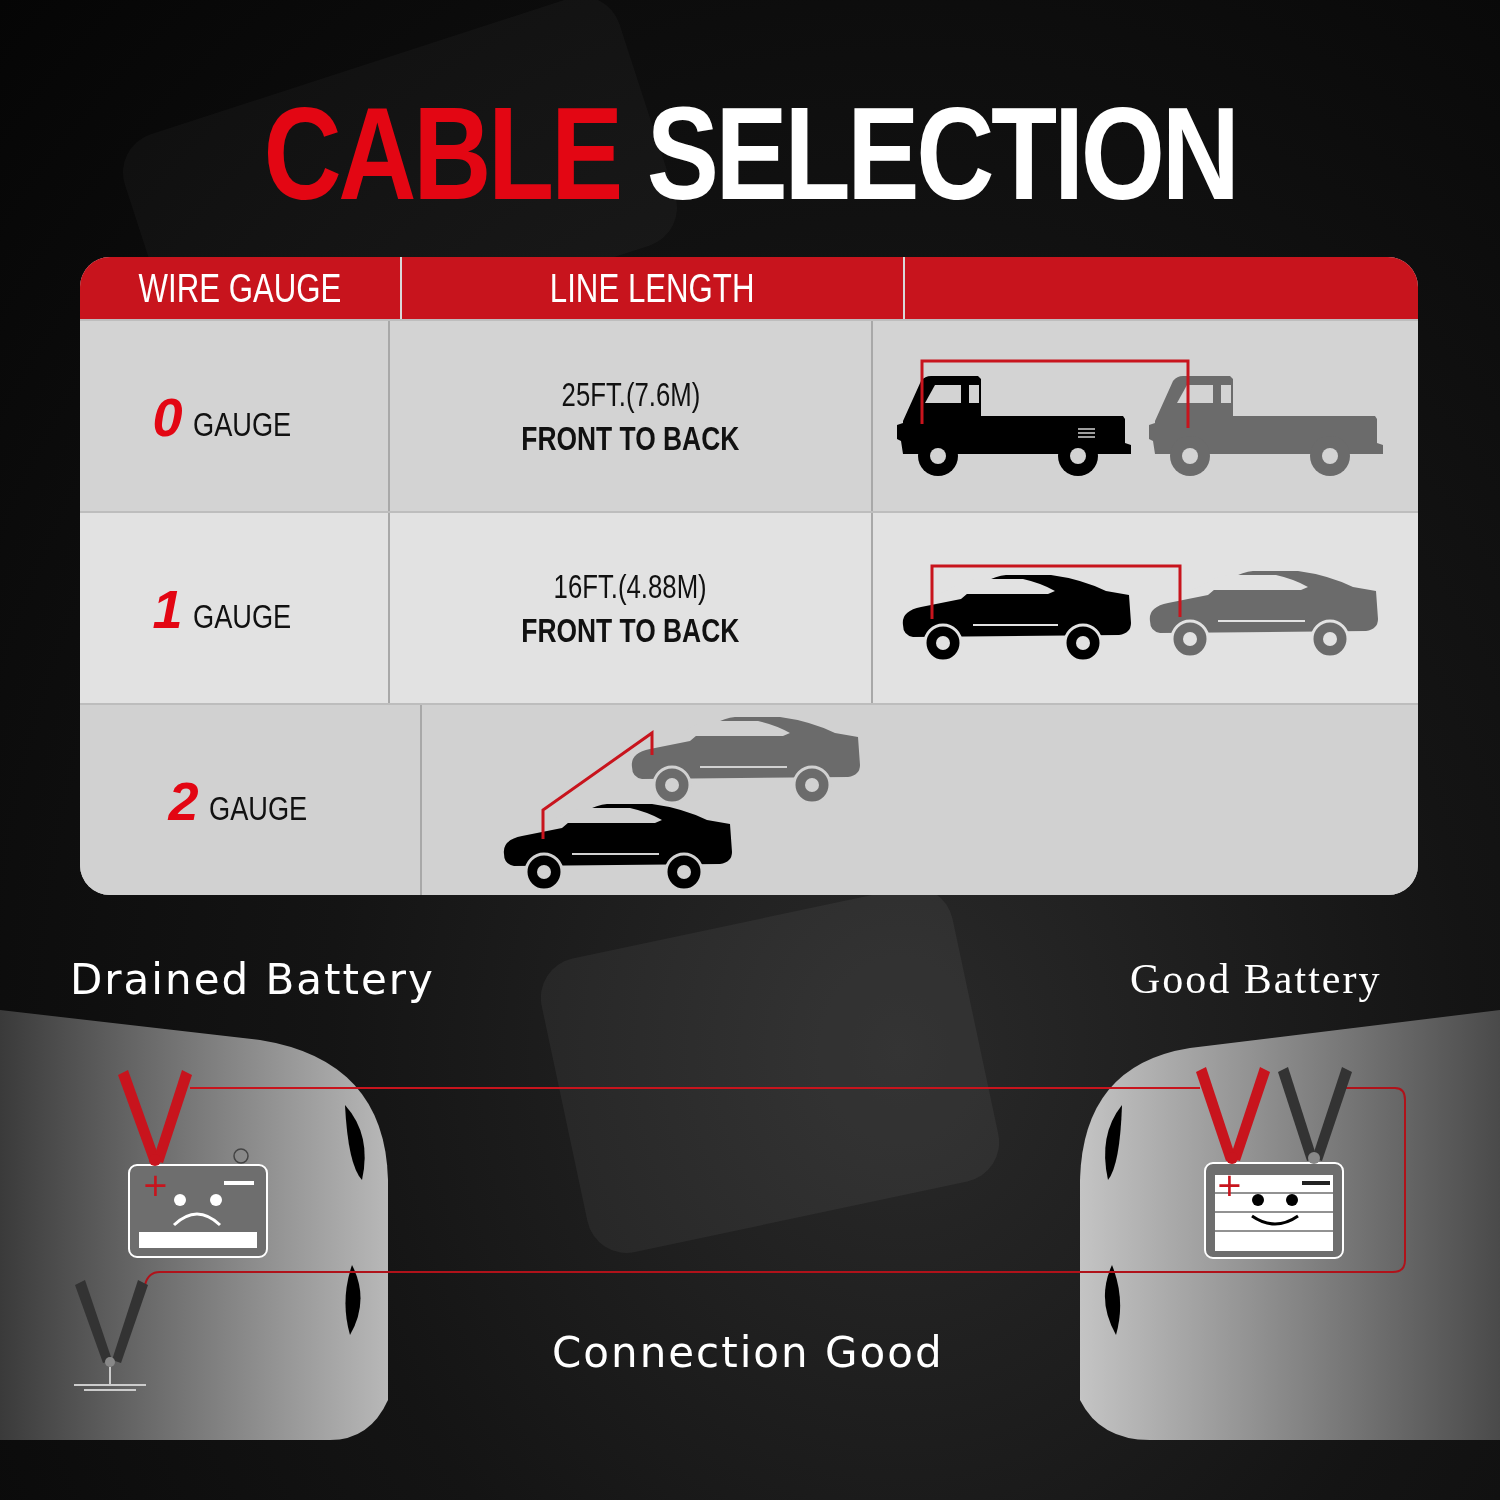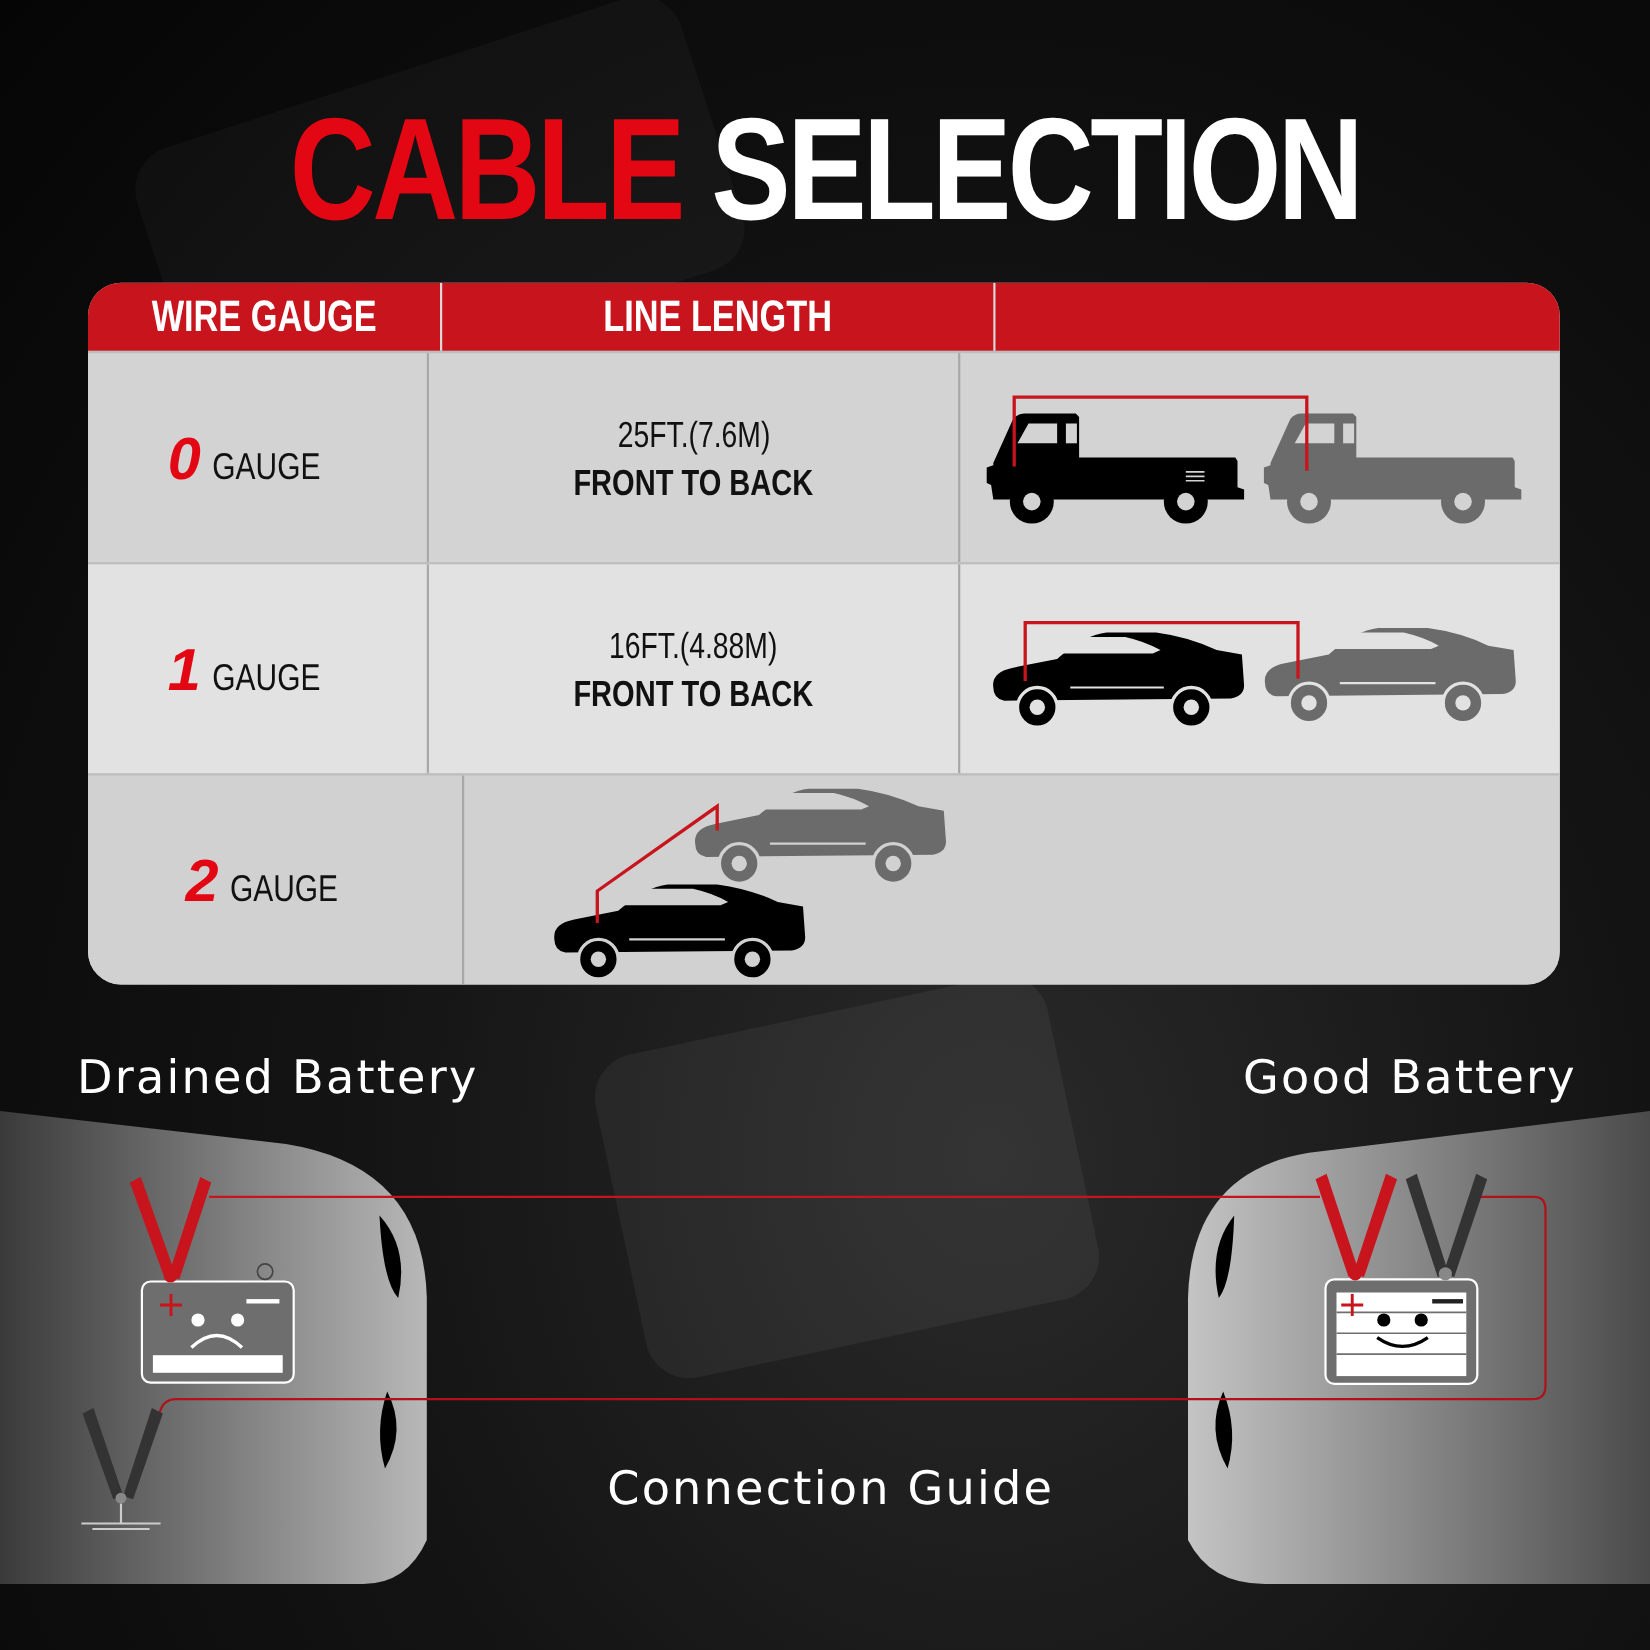--- a/index.html
+++ b/index.html
@@ -7,21 +7,21 @@
     background:radial-gradient(ellipse at 60% 70%, #2a2a2a 0%, #141414 45%, #050505 100%);
     font-family:"Liberation Sans", sans-serif;}
   .bg-shape{position:absolute;border-radius:40px;background:rgba(255,255,255,0.03);}
   .title{position:absolute;top:88px;left:0;width:1500px;text-align:center;
     font-family:"Liberation Sans Narrow","Liberation Sans",sans-serif;font-weight:700;
     font-size:132px;letter-spacing:-4px;line-height:1;transform:scaleX(0.82);transform-origin:center;}
   .title .red{color:#e30613;}
   .title .white{color:#ffffff;}
   .table{position:absolute;left:80px;top:257px;width:1338px;height:638px;border-radius:30px;overflow:hidden;background:#d6d6d6;}
   .thead{position:absolute;left:0;top:0;width:100%;height:62px;background:#c8141d;display:flex;}
-  .th{height:62px;display:flex;align-items:center;justify-content:center;color:#fff;font-weight:700;font-size:40px;
+  .th{height:62px;display:flex;align-items:center;justify-content:center;color:#fff;font-weight:400;font-size:40px;
     border-right:2px solid #d9d9d9;box-sizing:border-box;}
   .th span{display:inline-block;transform:scaleX(0.78);white-space:nowrap;}
   .col1{width:342px;} .col2{width:533px;} .col3{width:545px;border-right:none;}
   .row{position:absolute;left:0;width:100%;display:flex;border-top:2px solid #bdbdbd;}
   .row .cell{height:100%;display:flex;flex-direction:column;align-items:center;justify-content:center;box-sizing:border-box;border-right:2px solid #a8a8a8;}
   .row .cell.col3{border-right:none;}
   .gauge{display:flex;align-items:baseline;}
   .gauge .num{color:#e30613;font-weight:700;font-style:italic;font-size:54px;margin-right:10px;}
   .gauge .lbl{color:#111;font-size:34px;display:inline-block;transform:scaleX(0.8);transform-origin:left;}
   .len{color:#111;font-size:33px;transform:scaleX(0.78);white-space:nowrap;}
@@ -159,22 +159,22 @@
         <circle cx="262" cy="167" r="18" fill="#000" stroke="#d1d1d1" stroke-width="3"></circle>
           <circle cx="262" cy="167" r="7" fill="#d1d1d1"></circle>
         <line x1="150" y1="149" x2="237" y2="149" stroke="#d1d1d1" stroke-width="2"></line>
         <polyline points="121,134 121,105 230,28 230,50" fill="none" stroke="#c8141d" stroke-width="3"></polyline>
       </svg>
     </div>
   </div>
 </div>
 
 <div class="section-label" style="left:70px;top:955px;">Drained Battery</div>
-<div class="section-label" style="left:1130px;top:955px;">Good Battery</div>
-<div class="section-label" style="left:552px;top:1328px;">Connection Guide</div>
+<div class="section-label" style="left:1130px;top:955px;font-family:Liberation Serif, serif;">Good Battery</div>
+<div class="section-label" style="left:552px;top:1328px;">Connection Good</div>
 
 <svg class="panel" width="1500" height="500" viewBox="0 1000 1500 500" style="left:0;top:1000px;">
   <defs>
     <linearGradient id="lg" x1="0" x2="1" y1="0" y2="0">
       <stop offset="0" stop-color="#3a3a3a"></stop>
         <stop offset="1" stop-color="#b8b8b8"></stop>
     </linearGradient>
     <linearGradient id="rg" x1="0" x2="1" y1="0" y2="0">
       <stop offset="0" stop-color="#c4c4c4"></stop>
         <stop offset="1" stop-color="#4a4a4a"></stop>

